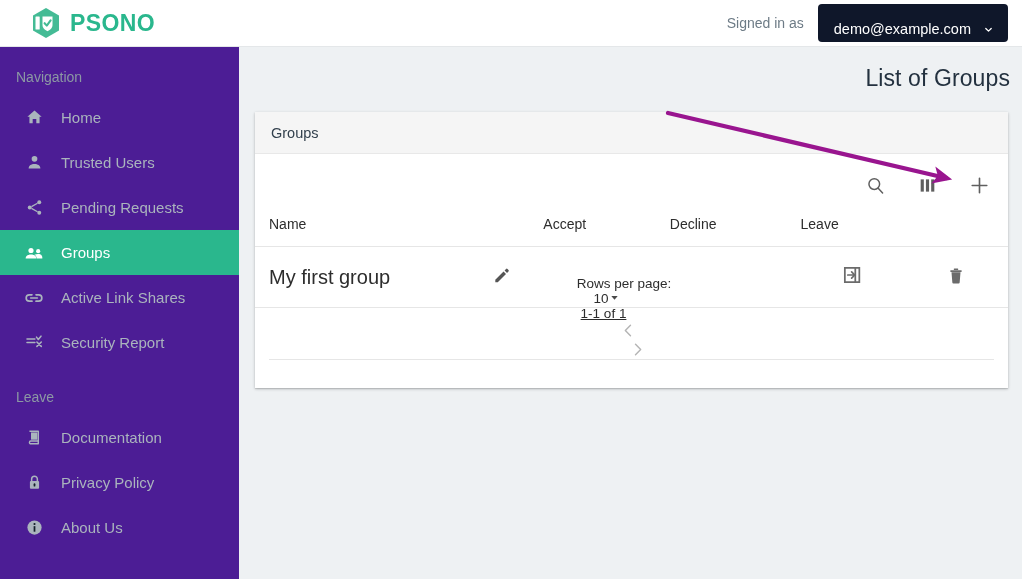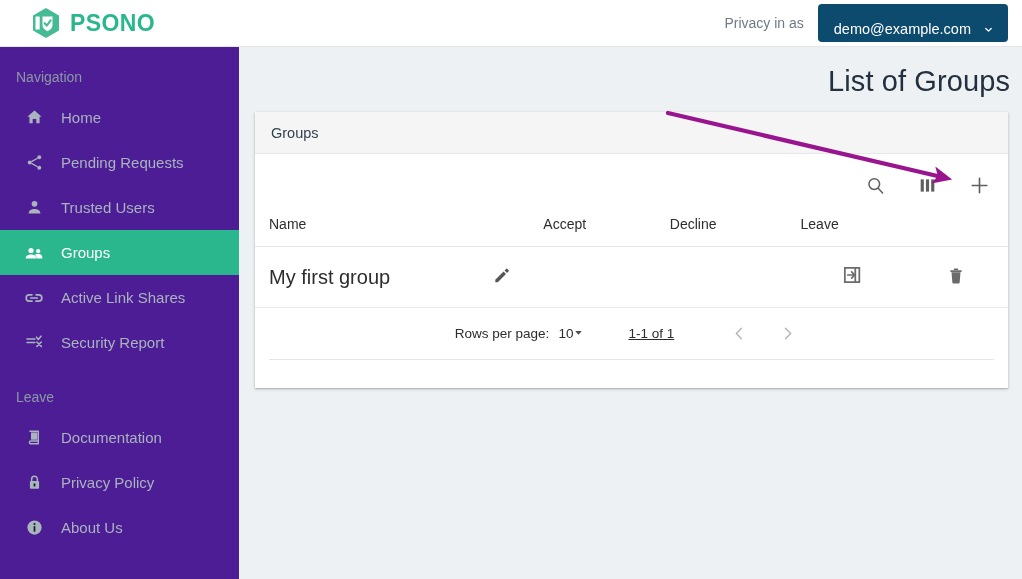--- a/index.html
+++ b/index.html
@@ -35,21 +35,21 @@
     margin-left: auto;
     display: flex; align-items: center;
     margin-right: 14px;
   }
   .signed-in-label {
     color: #6d7b86;
     font-size: 14px;
     margin-right: 14px;
   }
   .user-chip {
-    background: #0c4a6e;
+    background: #0f172a;
     color: #ffffff;
     border-radius: 4px;
     height: 38px;
     display: flex; align-items: center;
     padding: 12px 13px 0 16px;
     font-size: 14.5px;
     cursor: pointer;
     border: none;
   }
   .user-chip .caret {
@@ -94,21 +94,21 @@
 
   
   .main {
     position: absolute; top: 47px; left: 239px;
     width: 783px; height: 532px;
     background: #eef1f3;
   }
   .page-title {
     text-align: right;
     color: #23313f;
-    font-size: 29px;
+    font-size: 23px;
     padding: 18px 12px 0 0;
     letter-spacing: 0.1px;
   }
 
   
   .card {
     position: absolute;
     left: 16px; top: 65px;
     width: 753px;
     background: #ffffff;
@@ -166,27 +166,28 @@
   .cell-icon { text-align: center; padding-left: 0; }
   .icon-btn {
     background: none; border: none; padding: 0; cursor: pointer;
     color: #6b6b6b;
     display: inline-flex; align-items: center; justify-content: center;
     width: 24px; height: 24px;
   }
   .icon-btn.pencil { color: #555555; }
 
   .pager {
-    display: flex; align-items: center; justify-content: center;
+    display: flex; align-items: center; justify-content: flex-end;
     height: 52px;
     padding-right: 6px;
     font-size: 13.5px;
     color: #2d2d2d;
     border-bottom: 1px solid #e6e6e6;
     margin: 0 14px;
+    flex-direction: column;
   }
   .pager-label { margin-right: 9px; }
   .pager-select {
     display: flex; align-items: center; cursor: pointer;
     margin-right: 44px;
   }
   .pager-select .val { }
   .pager-range { margin-right: 50px; text-decoration: underline; }
   .pager-nav {
     background: none; border: none; padding: 0; cursor: pointer;
@@ -216,21 +217,21 @@
           <path d="M15 1 L28 8.5 L28 23.5 L15 31 L2 23.5 L2 8.5 Z" fill="#44bb95"></path>
           <rect x="4.5" y="9.5" width="4.2" height="13" rx="0.6" fill="#ffffff"></rect>
           <path d="M11.5 9.5 L21.5 9.5 L21.5 18 C21.5 21.5 18.5 23.3 16.5 24.2 C14.5 23.3 11.5 21.5 11.5 18 Z" fill="#ffffff"></path>
           <path d="M13.6 16.2 L15.8 18.6 L19.6 13.4" stroke="#44bb95" stroke-width="2.1" fill="none" stroke-linecap="round" stroke-linejoin="round"></path>
         </svg>
       </span>
       <span class="brand-name">PSONO</span>
     </div>
 
     <div class="topbar-right">
-      <span class="signed-in-label">Privacy in as</span>
+      <span class="signed-in-label">Signed in as</span>
       <button class="user-chip">
         <span>demo@example.com</span>
         <span class="caret">
           <svg viewBox="0 0 24 24" width="13" height="13">
               <path d="M7 10l5 5 5-5" stroke="#ffffff" stroke-width="2.4" fill="none" stroke-linecap="round" stroke-linejoin="round"></path>
             </svg>
         </span>
       </button>
     </div>
   </div>
@@ -244,37 +245,37 @@
         <svg viewBox="0 0 24 24" width="19" height="19">
             <path d="M12 3.2 L21 11h-2.6v8.2h-4.1v-5.3h-4.6v5.3H5.6V11H3z" fill="currentColor"></path>
           </svg>
       </span>
       <span class="nav-label">Home</span>
     </a>
 
     <a class="nav-item">
       <span class="nav-icon">
         <svg viewBox="0 0 24 24" width="19" height="19">
+          <circle cx="12" cy="7.4" r="3.6" fill="currentColor"></circle>
+          <path d="M4.6 19.6c0-3.7 3.3-5.6 7.4-5.6s7.4 1.9 7.4 5.6z" fill="currentColor"></path>
+        </svg>
+      </span>
+      <span class="nav-label">Trusted Users</span>
+    </a>
+
+    <a class="nav-item">
+      <span class="nav-icon">
+        <svg viewBox="0 0 24 24" width="19" height="19">
           <circle cx="18" cy="5.4" r="2.5" fill="currentColor"></circle>
           <circle cx="18" cy="18.6" r="2.5" fill="currentColor"></circle>
           <circle cx="6" cy="12" r="2.5" fill="currentColor"></circle>
           <path d="M8.2 10.9l7.6-4.3M8.2 13.1l7.6 4.3" stroke="currentColor" stroke-width="1.7" fill="none"></path>
         </svg>
       </span>
       <span class="nav-label">Pending Requests</span>
-    </a>
-
-    <a class="nav-item">
-      <span class="nav-icon">
-        <svg viewBox="0 0 24 24" width="19" height="19">
-          <circle cx="12" cy="7.4" r="3.6" fill="currentColor"></circle>
-          <path d="M4.6 19.6c0-3.7 3.3-5.6 7.4-5.6s7.4 1.9 7.4 5.6z" fill="currentColor"></path>
-        </svg>
-      </span>
-      <span class="nav-label">Trusted Users</span>
     </a>
 
     <a class="nav-item active">
       <span class="nav-icon">
         <svg viewBox="0 0 24 24" width="20" height="20">
           <circle cx="8.4" cy="9" r="3.1" fill="currentColor"></circle>
           <circle cx="17" cy="9.8" r="2.5" fill="currentColor"></circle>
           <path d="M2 18.6c0-3.2 2.9-4.8 6.4-4.8s6.4 1.6 6.4 4.8z" fill="currentColor"></path>
           <path d="M15.2 18.6c0-2.4-1.1-3.8-2.7-4.6 1.2-.5 2.8-.7 4.5-.7 3 0 5 1.4 5 4.2v1.1z" fill="currentColor"></path>
         </svg>

